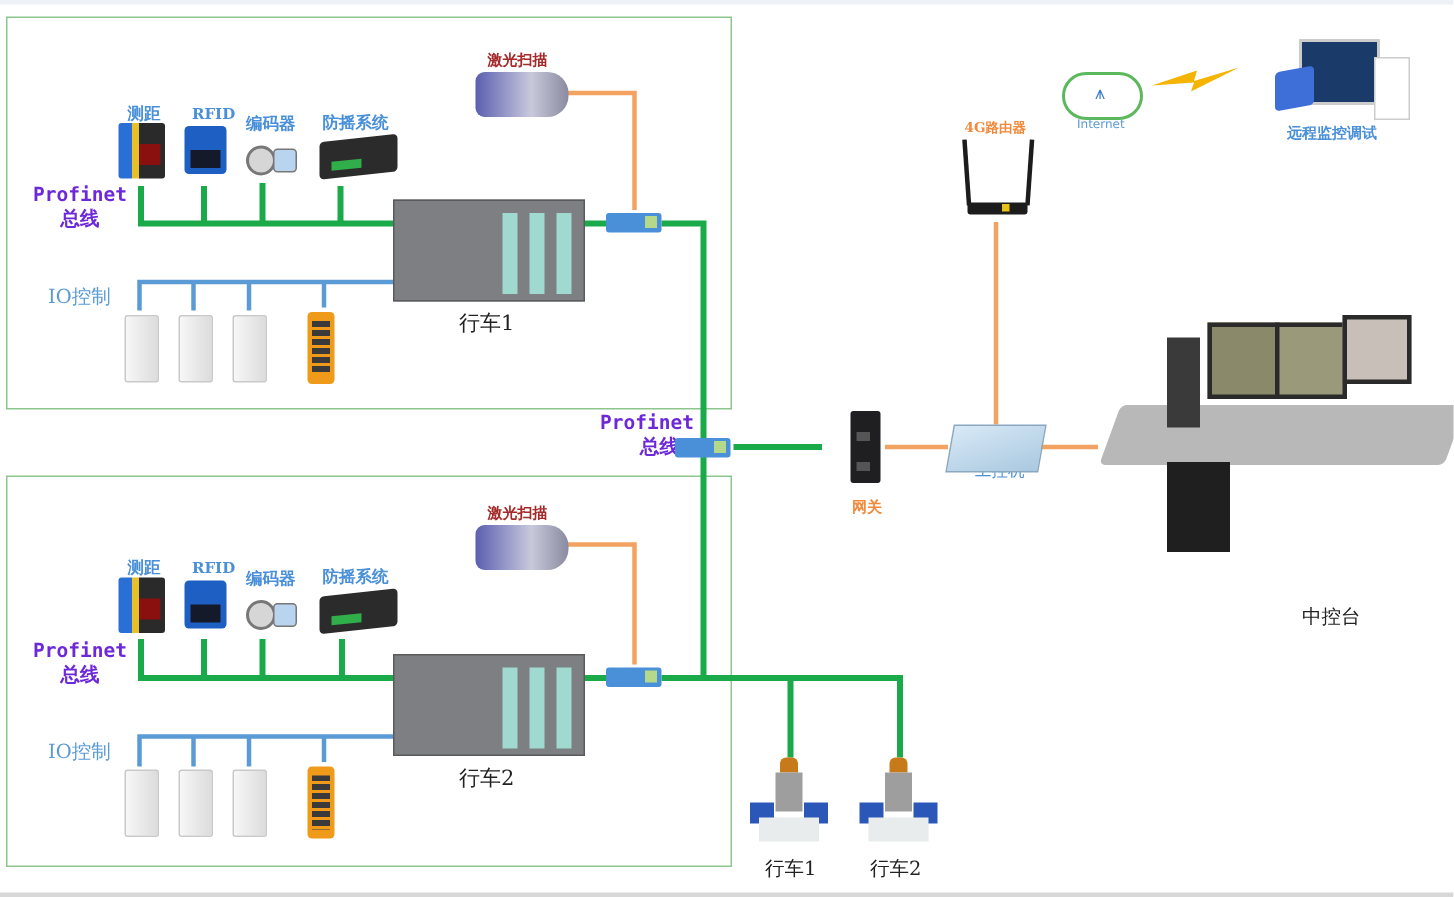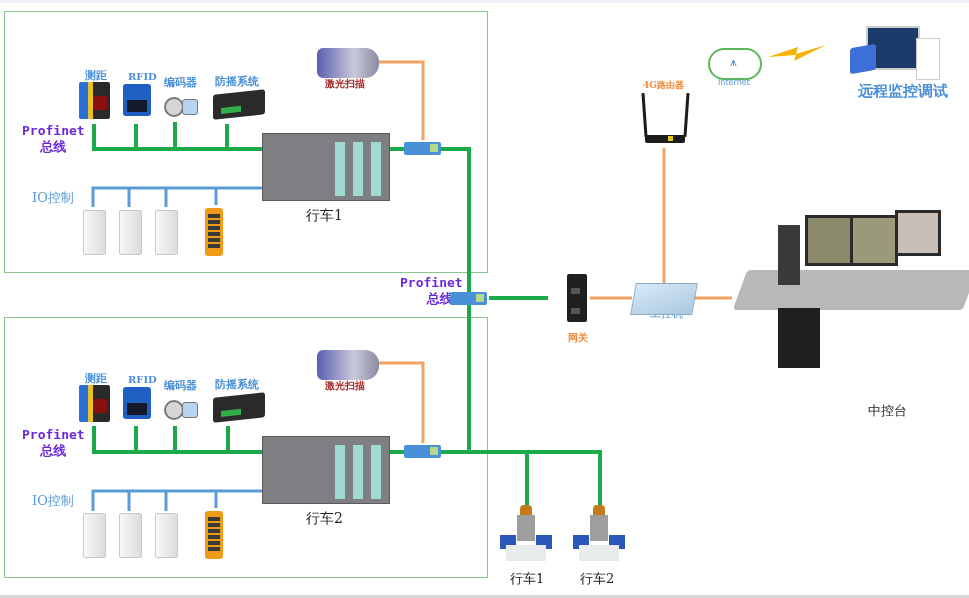--- a/index.html
+++ b/index.html
@@ -4,21 +4,21 @@
 <style>
   html, body { margin:0; padding:0; background:#ffffff; }
   body { width:969px; height:598px; position:relative; overflow:hidden; font-family:"DejaVu Serif", serif; }
   .top-strip { position:absolute; left:0; top:0; width:969px; height:3px; background:#eef1f6; }
   .bottom-strip { position:absolute; left:0; top:595px; width:969px; height:3px; background:#d8d8d8; }
   svg.wires { position:absolute; left:0; top:0; width:969px; height:598px; }
   .lbl { position:absolute; white-space:nowrap; font-weight:bold; }
   .lbl-blue { color:#4a90d9; font-size:11px; }
   .lbl-green { color:#6d28d9; font-size:13px; font-family:"DejaVu Sans Mono", monospace; line-height:16px; text-align:center; }
   .lbl-io { color:#5b9bd5; font-size:13px; font-weight:normal; }
-  .lbl-red { color:#a52a2a; font-size:10px;margin-top:44px; }
+  .lbl-red { color:#a52a2a; font-size:10px; }
   .lbl-orange { color:#f08a3c; font-size:10px;text-align:center; }
   .lbl-black { color:#222; font-size:14px; font-weight:normal; }
   .lbl-small { color:#5b9bd5; font-size:8px; font-weight:normal; font-family:"DejaVu Sans", sans-serif; }
   .box { position:absolute; border:1.5px solid #8cc68c; }
   .dev { position:absolute; }
 </style>
 </head>
 <body>
 
 <div class="top-strip"></div>
@@ -188,21 +188,21 @@
 <div class="dev" style="left:708px;top:48px;width:50px;height:28px;border:2px solid #5cb85c;border-radius:16px;background:#fff;">
   <div style="position:absolute;left:20px;top:5px;color:#3d7cc9;font-size:12px;font-family:'DejaVu Sans',sans-serif;">⩚</div>
 </div>
 <div class="lbl lbl-small" style="left:718px;top:78px;">Internet</div>
 
 <div class="dev" style="left:846px;top:24px;width:92px;height:62px;">
   <div style="position:absolute;left:20px;top:2px;width:50px;height:40px;background:#1a3a6a;border:2px solid #ccc;"></div>
   <div style="position:absolute;left:70px;top:14px;width:22px;height:40px;background:#fff;border:1px solid #ccc;"></div>
   <div style="position:absolute;left:4px;top:22px;width:26px;height:26px;background:#3e6ed8;border-radius:3px;transform:skewY(-10deg);"></div>
 </div>
-<div class="lbl lbl-blue" style="left:858px;top:82px;font-size:15px;">远程监控调试</div>
+<div class="lbl lbl-blue" style="left:858px;top:82px;font-size:10px;">远程监控调试</div>
 
 <div class="dev" style="left:740px;top:200px;width:229px;height:180px;">
   <div style="position:absolute;left:0;top:70px;width:230px;height:40px;background:#b8b8b8;transform:skewX(-20deg);border-radius:4px;"></div>
   <div style="position:absolute;left:38px;top:25px;width:22px;height:60px;background:#3a3a3a;"></div>
   <div style="position:absolute;left:65px;top:15px;width:42px;height:45px;background:#8a8a6a;border:3px solid #2a2a2a;"></div>
   <div style="position:absolute;left:110px;top:15px;width:42px;height:45px;background:#9a9a7a;border:3px solid #2a2a2a;"></div>
   <div style="position:absolute;left:155px;top:10px;width:40px;height:40px;background:#c8c0b8;border:3px solid #2a2a2a;"></div>
   <div style="position:absolute;left:38px;top:108px;width:42px;height:60px;background:#1f1f1f;"></div>
 </div>
 <div class="lbl lbl-black" style="left:868px;top:402px;font-size:13px;">中控台</div>

